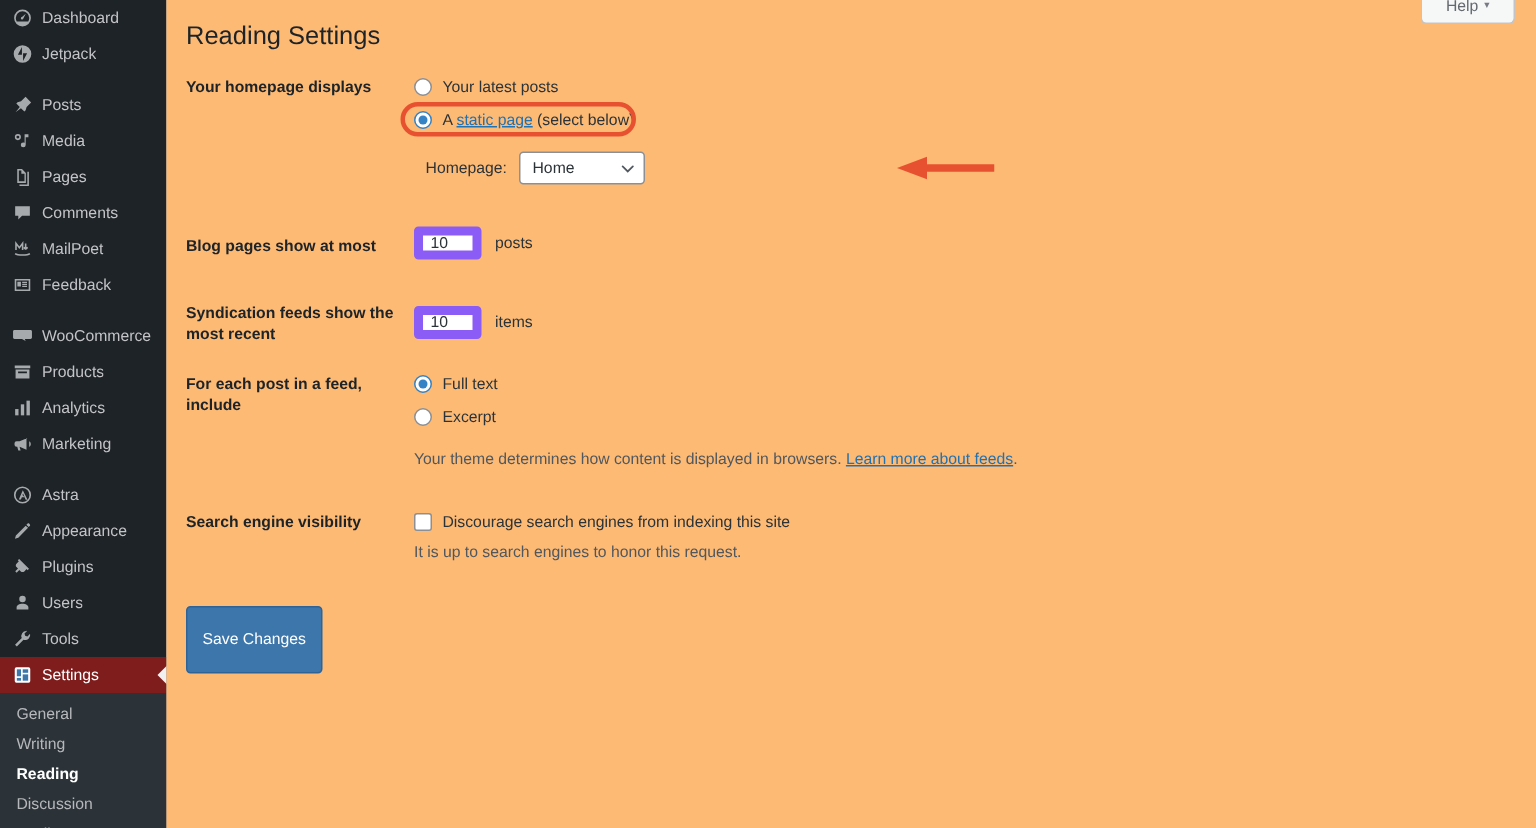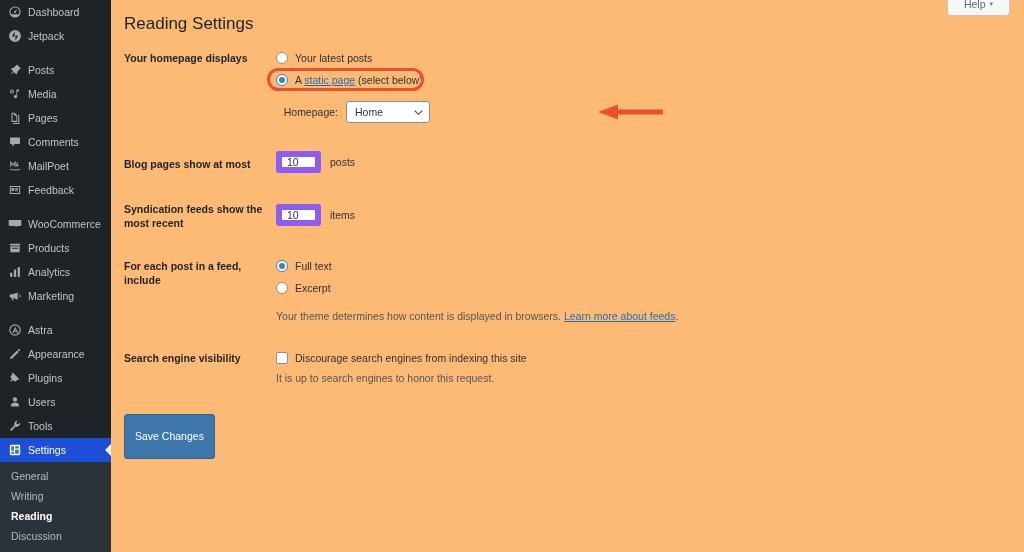--- a/index.html
+++ b/index.html
@@ -33,21 +33,21 @@
   .menu-item .ico {
     width: 15px; height: 15px;
     margin-right: 6px;
     flex: 0 0 15px;
     display: flex; align-items: center; justify-content: center;
     color: #a7aaad;
   }
   .menu-item .ico svg { display:block; }
   .menu-item .lbl { overflow: hidden; }
   .menu-item.current {
-    background: #1d4ed8;
+    background: #7f1d1d;
     color: #fff;
     font-weight: normal;
   }
   .menu-item.current .ico { color: #fff; }
   .menu-item.current::after {
     content: "";
     position: absolute;
     right: -1px; top: 50%;
     transform: translateY(-50%);
     border-style: solid;
@@ -442,21 +442,21 @@
       </div>
 
       <div class="row" style="margin-top:27px;">
         <div class="row-label">Syndication feeds show the most recent</div>
         <div class="row-field" style="display:flex;align-items:center;margin-top:4px;">
           <input class="num-input" type="text" value="10" style="">
           <span class="unit">items</span>
         </div>
       </div>
 
-      <div class="row" style="margin-top:27px;">
+      <div class="row" style="margin-top:17px;">
         <div class="row-label">For each post in a feed, include</div>
         <div class="row-field">
           <div class="choice">
             <span class="radio checked"></span>
             <span class="choice-label">Full text</span>
           </div>
           <div class="choice" style="margin-top:4px;">
             <span class="radio"></span>
             <span class="choice-label">Excerpt</span>
           </div>

